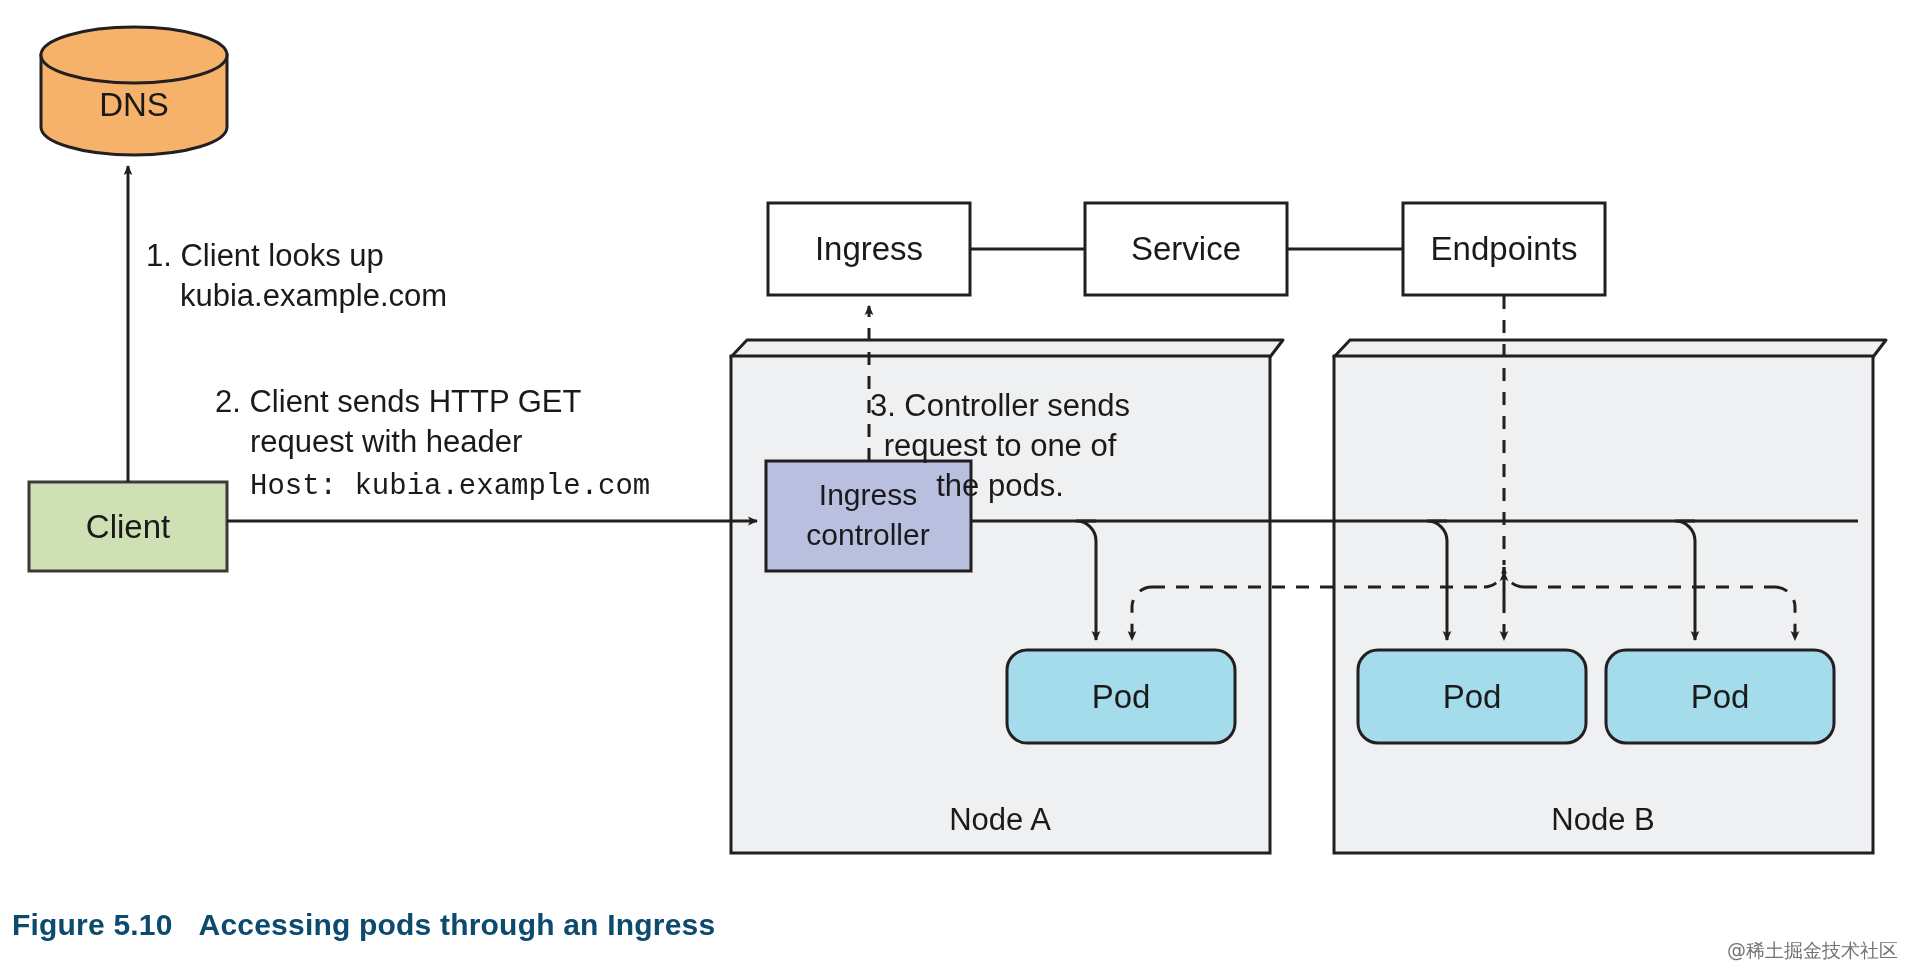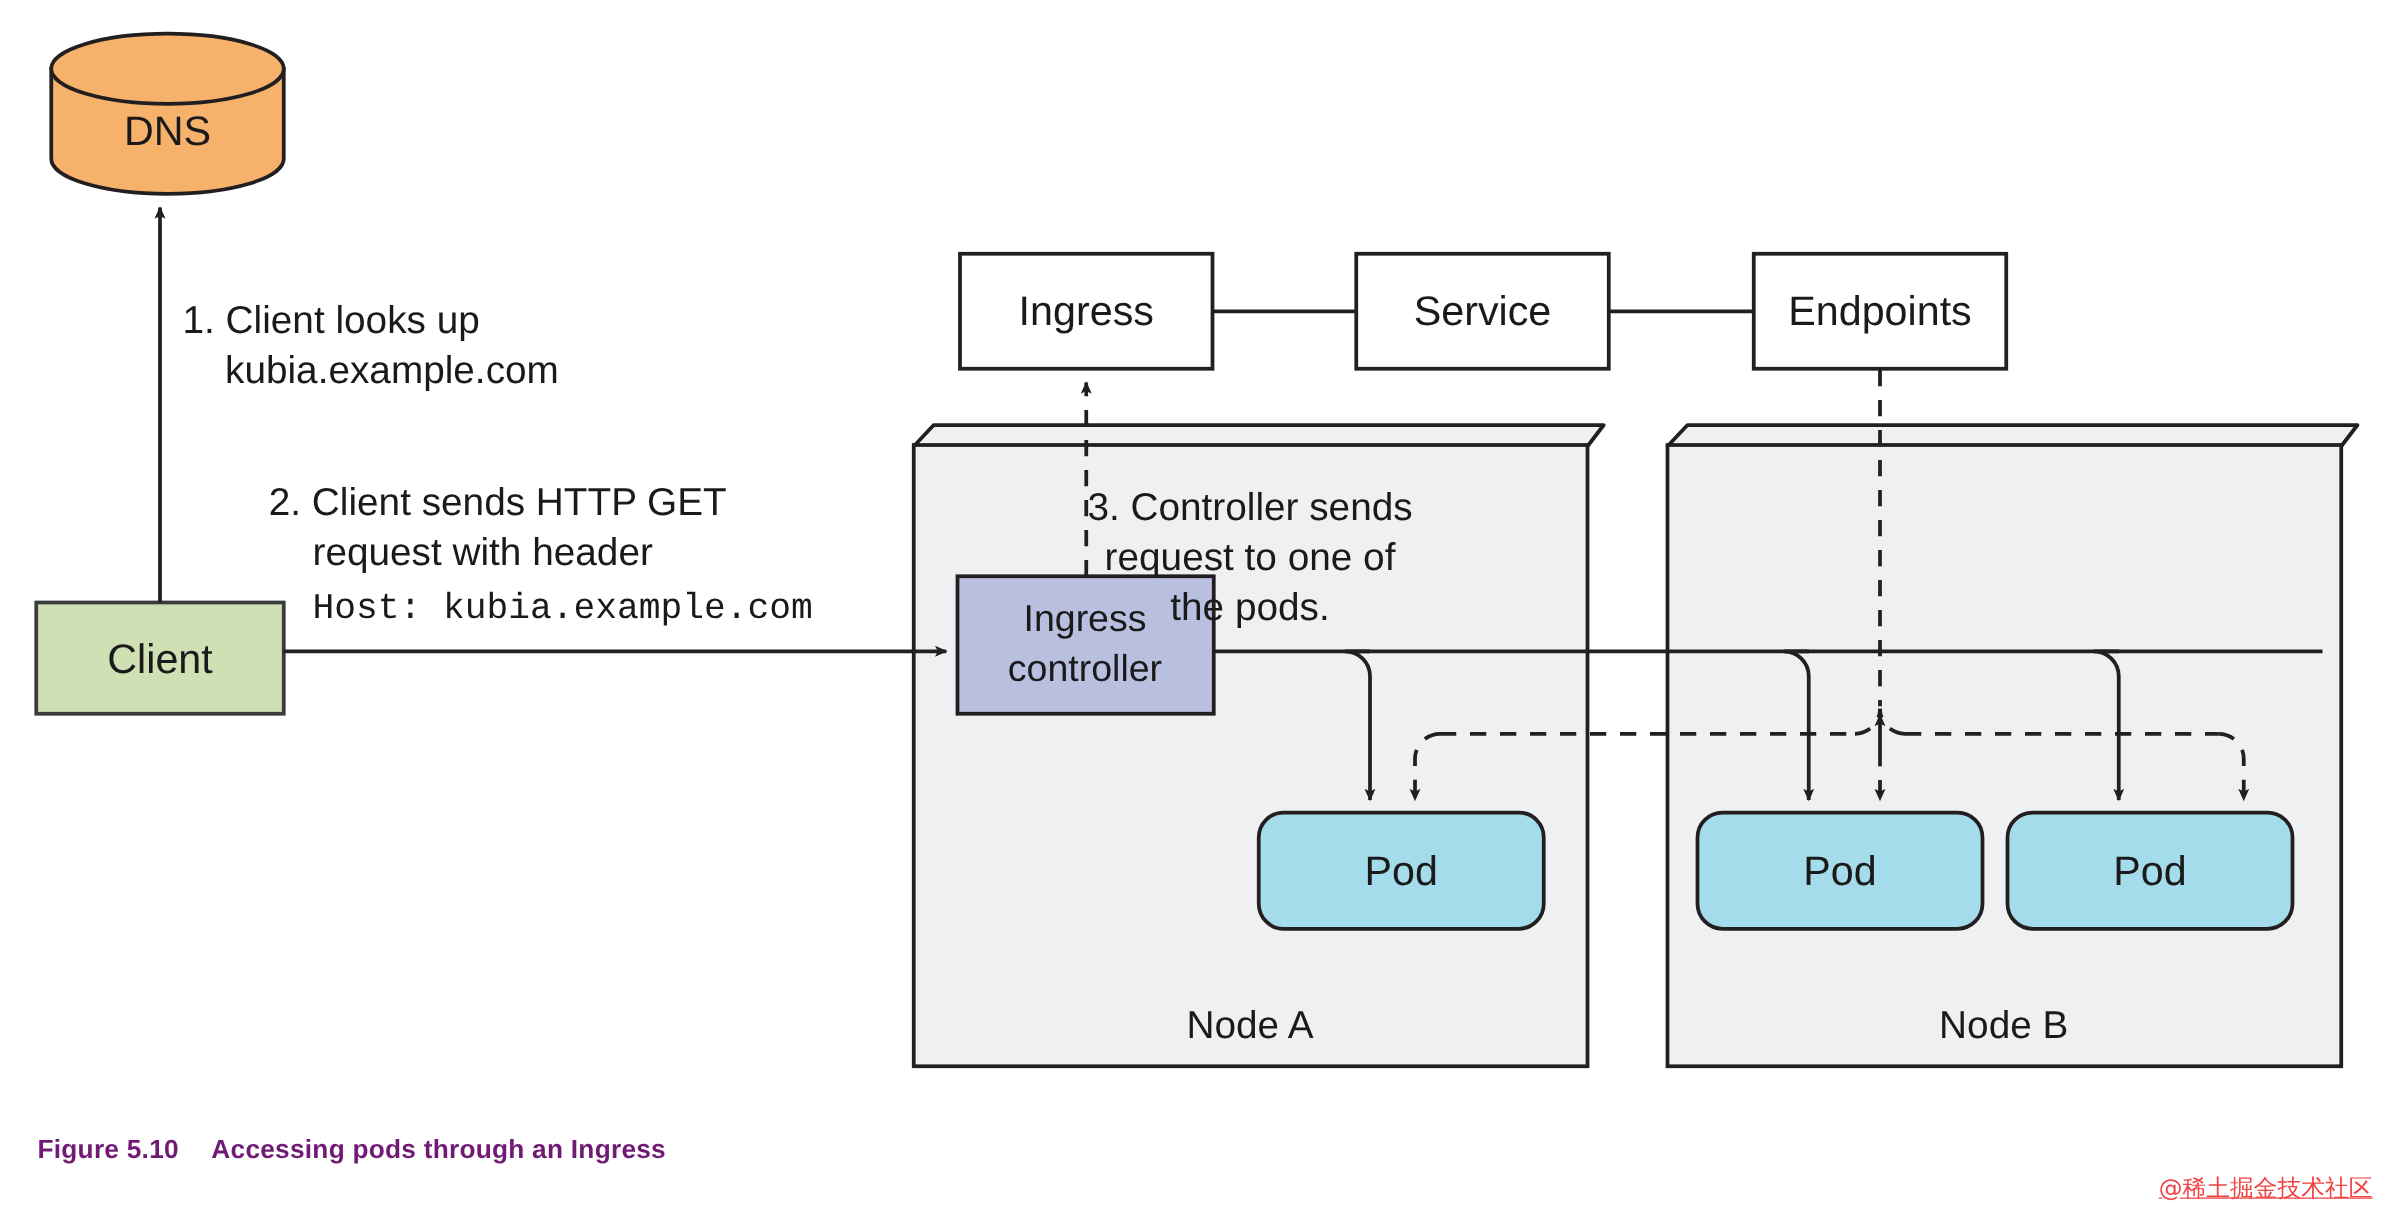--- a/index.html
+++ b/index.html
@@ -30,39 +30,38 @@
   .node-label-text {
     font-family: "Liberation Sans", sans-serif;
     fill: #1a1a1a;
   }
   .mono-text {
     font-family: "Liberation Mono", monospace;
     fill: #1a1a1a;
   }
   .caption {
     position: absolute;
-    left: 30px;
+    left: 12px;
     top: 908px;
     font-family: "Liberation Sans", sans-serif;
     font-weight: bold;
-    font-size: 21px;
-    color: #701a75;
+    font-size: 30px;
+    color: #0c4a6e;
     letter-spacing: 0.2px;
     white-space: nowrap;
   }
   .caption .cap-gap { display: inline-block; width: 26px; }
   .watermark {
     position: absolute;
     right: 22px;
     bottom: 8px;
     font-family: "DejaVu Sans", sans-serif;
     font-size: 19px;
-    color: #ef4444;
+    color: #737373;
     white-space: nowrap;
-    text-decoration: underline;
   }
 </style>
 </head>
 <body>
 
 <div id="figure-root">
 
   <svg class="diagram" viewBox="0 0 1920 972">
     <defs>
       <marker id="arrowSolid" markerWidth="12" markerHeight="12" refX="9" refY="5" orient="auto" markerUnits="userSpaceOnUse">

